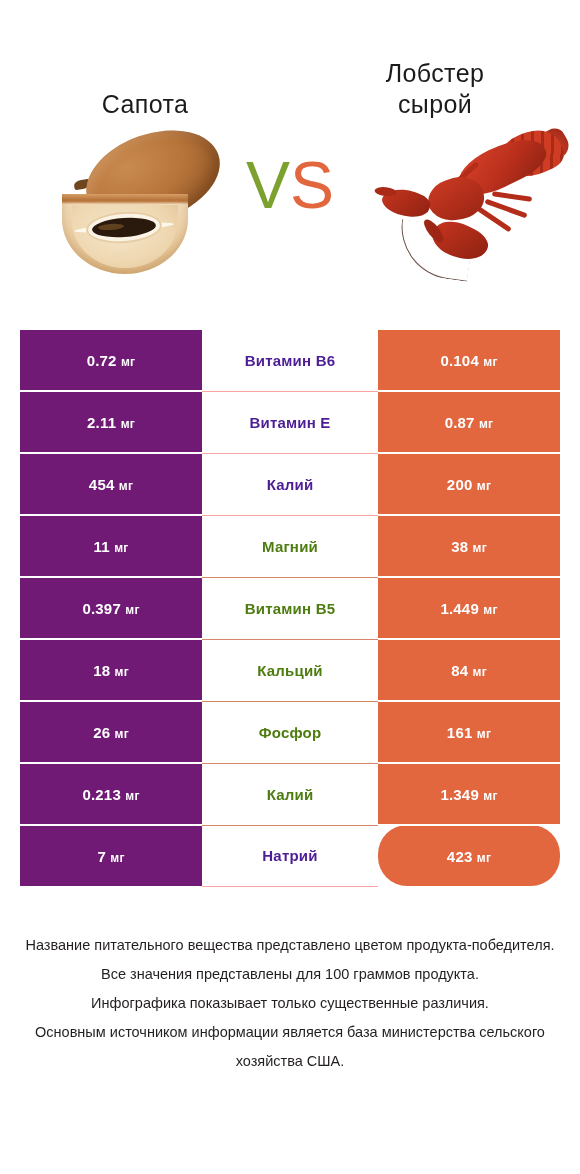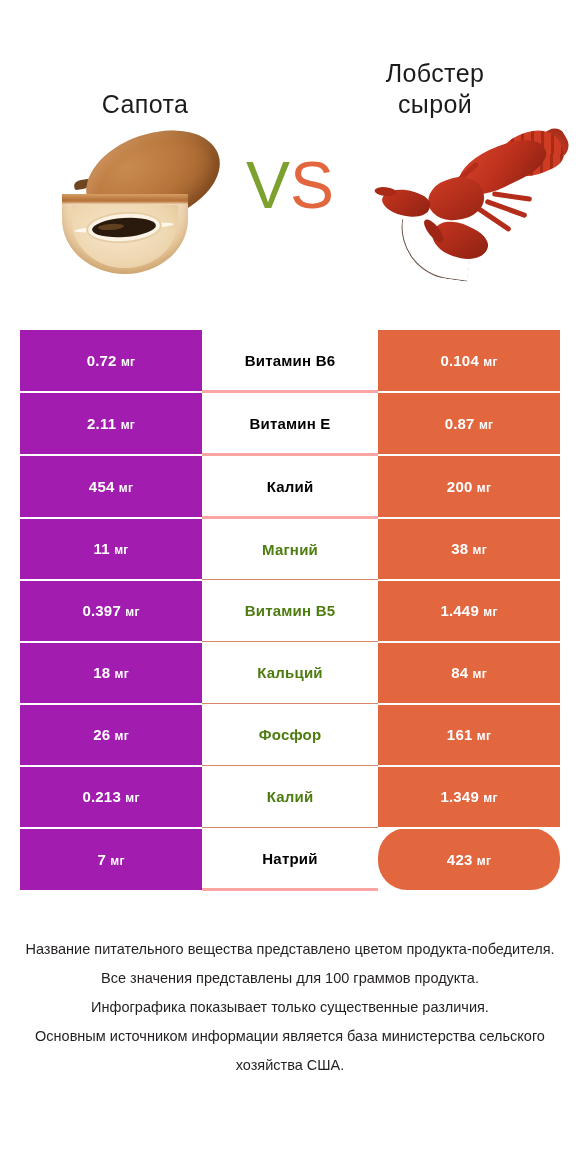--- a/index.html
+++ b/index.html
@@ -237,34 +237,34 @@
     vertical-align: middle;
     font-size: 15px;
     font-weight: 700;
     letter-spacing: .2px;
   }
   .col-left  { width: 182px; }
   .col-mid   { width: 176px; }
   .col-right { width: 182px; }
 
   td.val-left {
-    background: #a21caf;
+    background: #701a75;
     color: #ffffff;
     border-bottom: 2px solid #ffffff;
   }
   td.val-right {
     background: #e2663e;
     color: #ffffff;
     border-bottom: 2px solid #ffffff;
   }
   td.label {
     background: #ffffff;
     font-weight: 700;
   }
-  td.label.green  { color: #000000; border-bottom: 3px solid #fca5a5; }
+  td.label.green  { color: #4c1d95; border-bottom: 1px solid #fca5a5; }
   td.label.orange { color: #4d7c0f; border-bottom: 1px solid #d8866a; }
 
   .table tr:last-child td.val-left  { border-bottom: none; }
   .table tr:last-child td.val-right { border-bottom: none; border-radius: 29px; }
 
   .unit { font-size: 12px; font-weight: 700; letter-spacing: .2px; }
 
   
   .footer {
     margin: 44px 20px 0;

